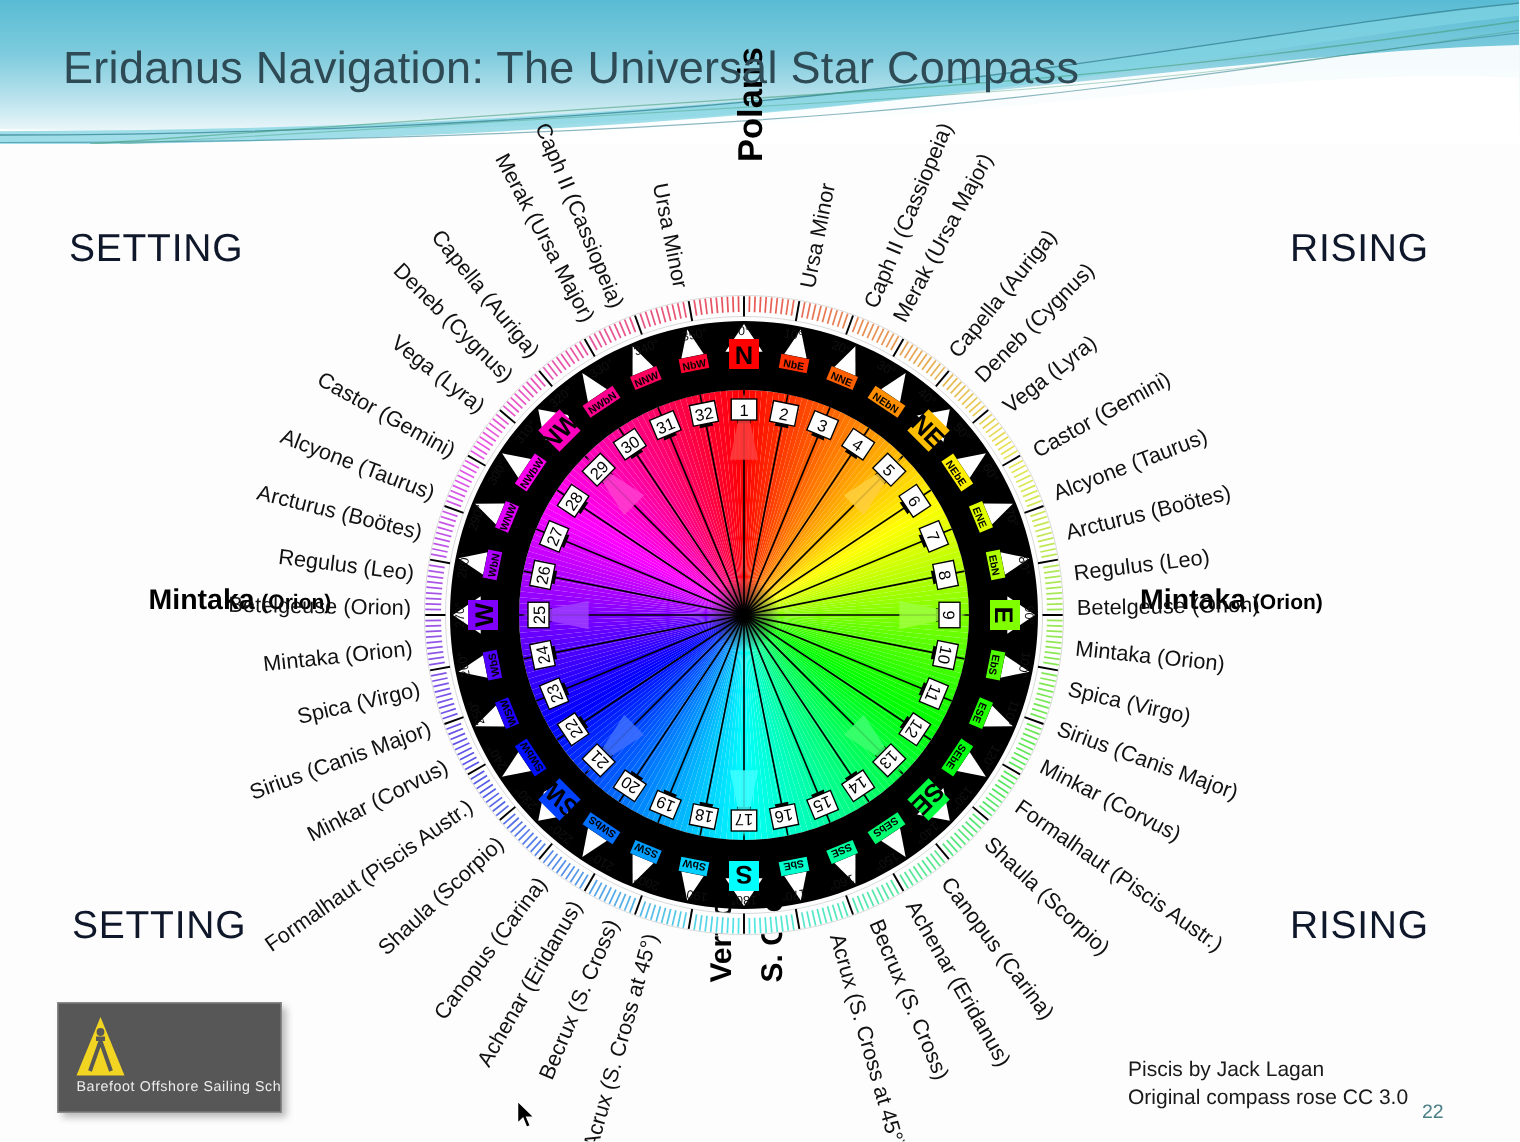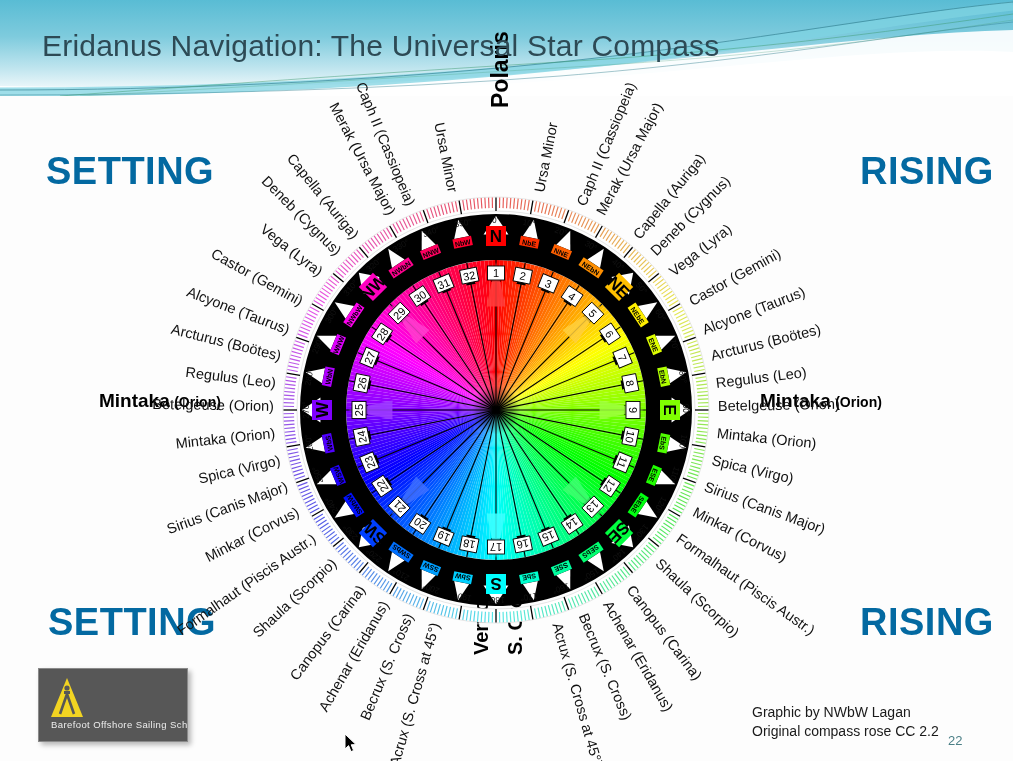--- a/index.html
+++ b/index.html
@@ -21,21 +21,21 @@
   .header svg{position:absolute;left:0;top:0;}
   .slide-title{
     position:absolute;left:42px;top:29px;
     font-size:30px;color:#2d4a55;letter-spacing:.2px;
     white-space:nowrap;z-index:5;
     font-family:"Liberation Sans", sans-serif;
   }
 
   
   .corner{
-    position:absolute;font-weight:bold;font-size:38px;color:#0369a1;
+    position:absolute;font-weight:normal;font-size:26px;color:#0f172a;
     letter-spacing:.5px;
   }
   #setting-tl{left:46px;top:150px;}
   #rising-tr{left:860px;top:150px;}
   #setting-bl{left:48px;top:601px;}
   #rising-br{left:860px;top:601px;}
 
   
   .mintaka{position:absolute;white-space:nowrap;color:#000;}
   .mintaka .big{font-weight:bold;font-size:19px;}
@@ -1272,22 +1272,22 @@
     <svg class="mark" viewBox="0 0 40 42">
       <path d="M20 1 L36 40 L4 40 Z" fill="#f2d422"></path>
       <path d="M17 14 l6 0 l0 3 l-6 0 z" fill="#575757"></path>
       <path d="M20 17 L13 37 M20 17 L27 37" stroke="#575757" stroke-width="2.6" fill="none"></path>
       <circle cx="20" cy="11" r="2.6" fill="#575757"></circle>
     </svg>
     <div class="sub">Barefoot Offshore Sailing School</div>
   </div>
 
   <div id="credits">
-    <div>Graphic by NWbW Lagan</div>
-    <div>Original compass rose CC 2.2</div>
+    <div>Piscis by Jack Lagan</div>
+    <div>Original compass rose CC 3.0</div>
   </div>
   <div id="pagenum">22</div>
 
   <svg id="cursor" viewBox="0 0 14 20">
     <path d="M1,1 L1,16 L4.6,12.6 L7,18.6 L9.6,17.5 L7.2,11.8 L12,11.6 Z" fill="#000" stroke="#fff" stroke-width="1"></path>
   </svg>
 
 </div>
 
 </body></html>

